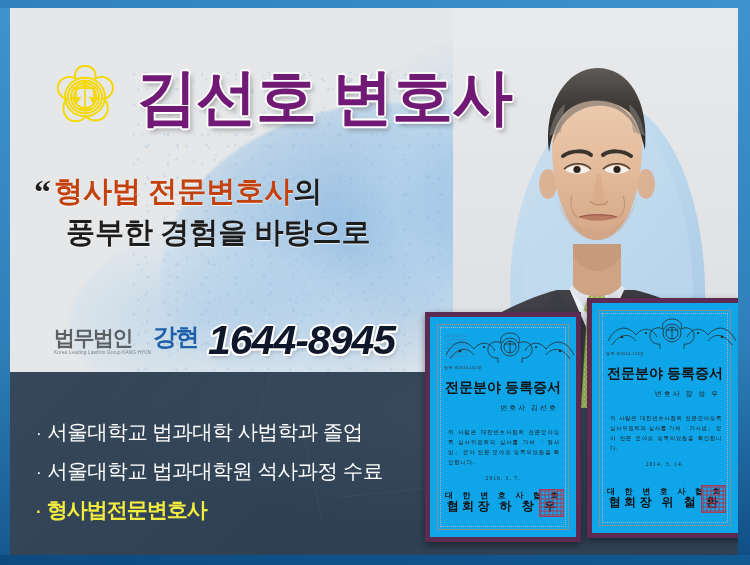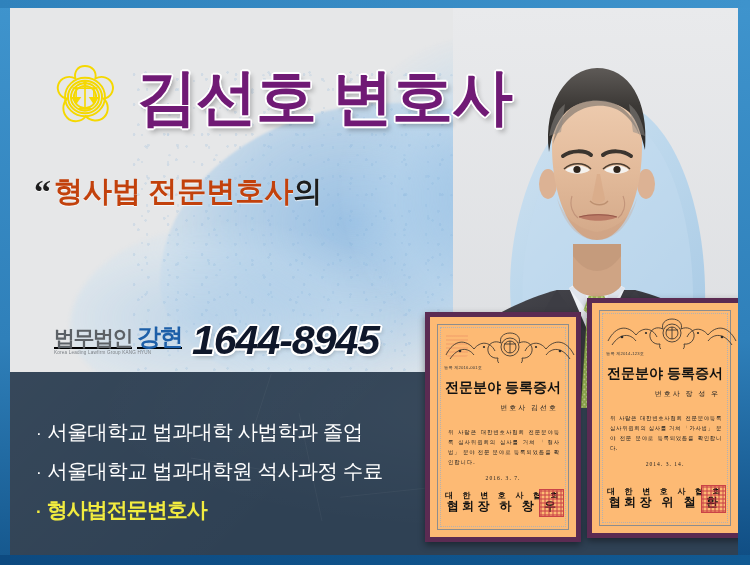--- a/index.html
+++ b/index.html
@@ -170,21 +170,21 @@
     position: absolute;
     left: 44px; top: 307px;
     display: flex; align-items: flex-end; gap: 10px;
     z-index: 14;
   }
   .firm {
     display: flex; flex-direction: column;
     line-height: 1;
     padding-bottom: 5px;
   }
-  .firm-row { display: flex; align-items: baseline; gap: 5px; text-decoration: underline; }
+  .firm-row { display: flex; align-items: baseline; gap: 21px; }
   .firm-name {
     font-size: 21px; font-weight: bold; color: #5c6166;
     letter-spacing: -1.5px;
     font-family: "Liberation Sans", "DejaVu Sans", sans-serif;
   }
   .firm-brand {
     font-size: 24px; font-weight: bold; color: #1d5fa8;
     letter-spacing: -1.5px;
     font-family: "Liberation Sans", "DejaVu Sans", sans-serif;
     margin-top: 10px;
@@ -256,21 +256,21 @@
     position: absolute;
     background: #5b2b52;
     padding: 5px;
     box-shadow: 0 3px 7px rgba(0,0,0,0.42);
   }
   .cert-a { left: 0px;  top: 14px;  width: 156px; height: 230px; }
   .cert-b { left: 162px; top: 0px;  width: 156px; height: 240px; }
   .cert-paper {
     position: relative;
     width: 100%; height: 100%;
-    background: #fdba74;
+    background: #0ea5e9;
     overflow: hidden;
   }
   .cert-inner-border {
     position: absolute;
     left: 7px; top: 7px; right: 7px; bottom: 7px;
     border: 1px solid #8d8d8d;
   }
   .cert-inner-border::after {
     content: "";
     position: absolute; left: 2px; top: 2px; right: 2px; bottom: 2px;
@@ -498,20 +498,21 @@
           <circle cx="50" cy="31" r="2.6"></circle>
         </g>
       </svg>
       <div class="main-title">김선호 변호사</div>
     </div>
 
     <div class="quote">
       <div class="qline l1">
         <span class="qmark">“</span><span class="hl-blue">형사법 전문변호사</span><span>의</span>
       </div>
+      <div class="qline l2">풍부한 경험을 바탕으로</div>
     </div>
 
     <div class="contact">
       <div class="firm">
         <div class="firm-row">
           <span class="firm-name">법무법인</span>
           <span class="firm-brand">강현</span>
         </div>
         <div class="firm-sub">Korea Leading Lawfirm Group KANG HYUN</div>
       </div>

